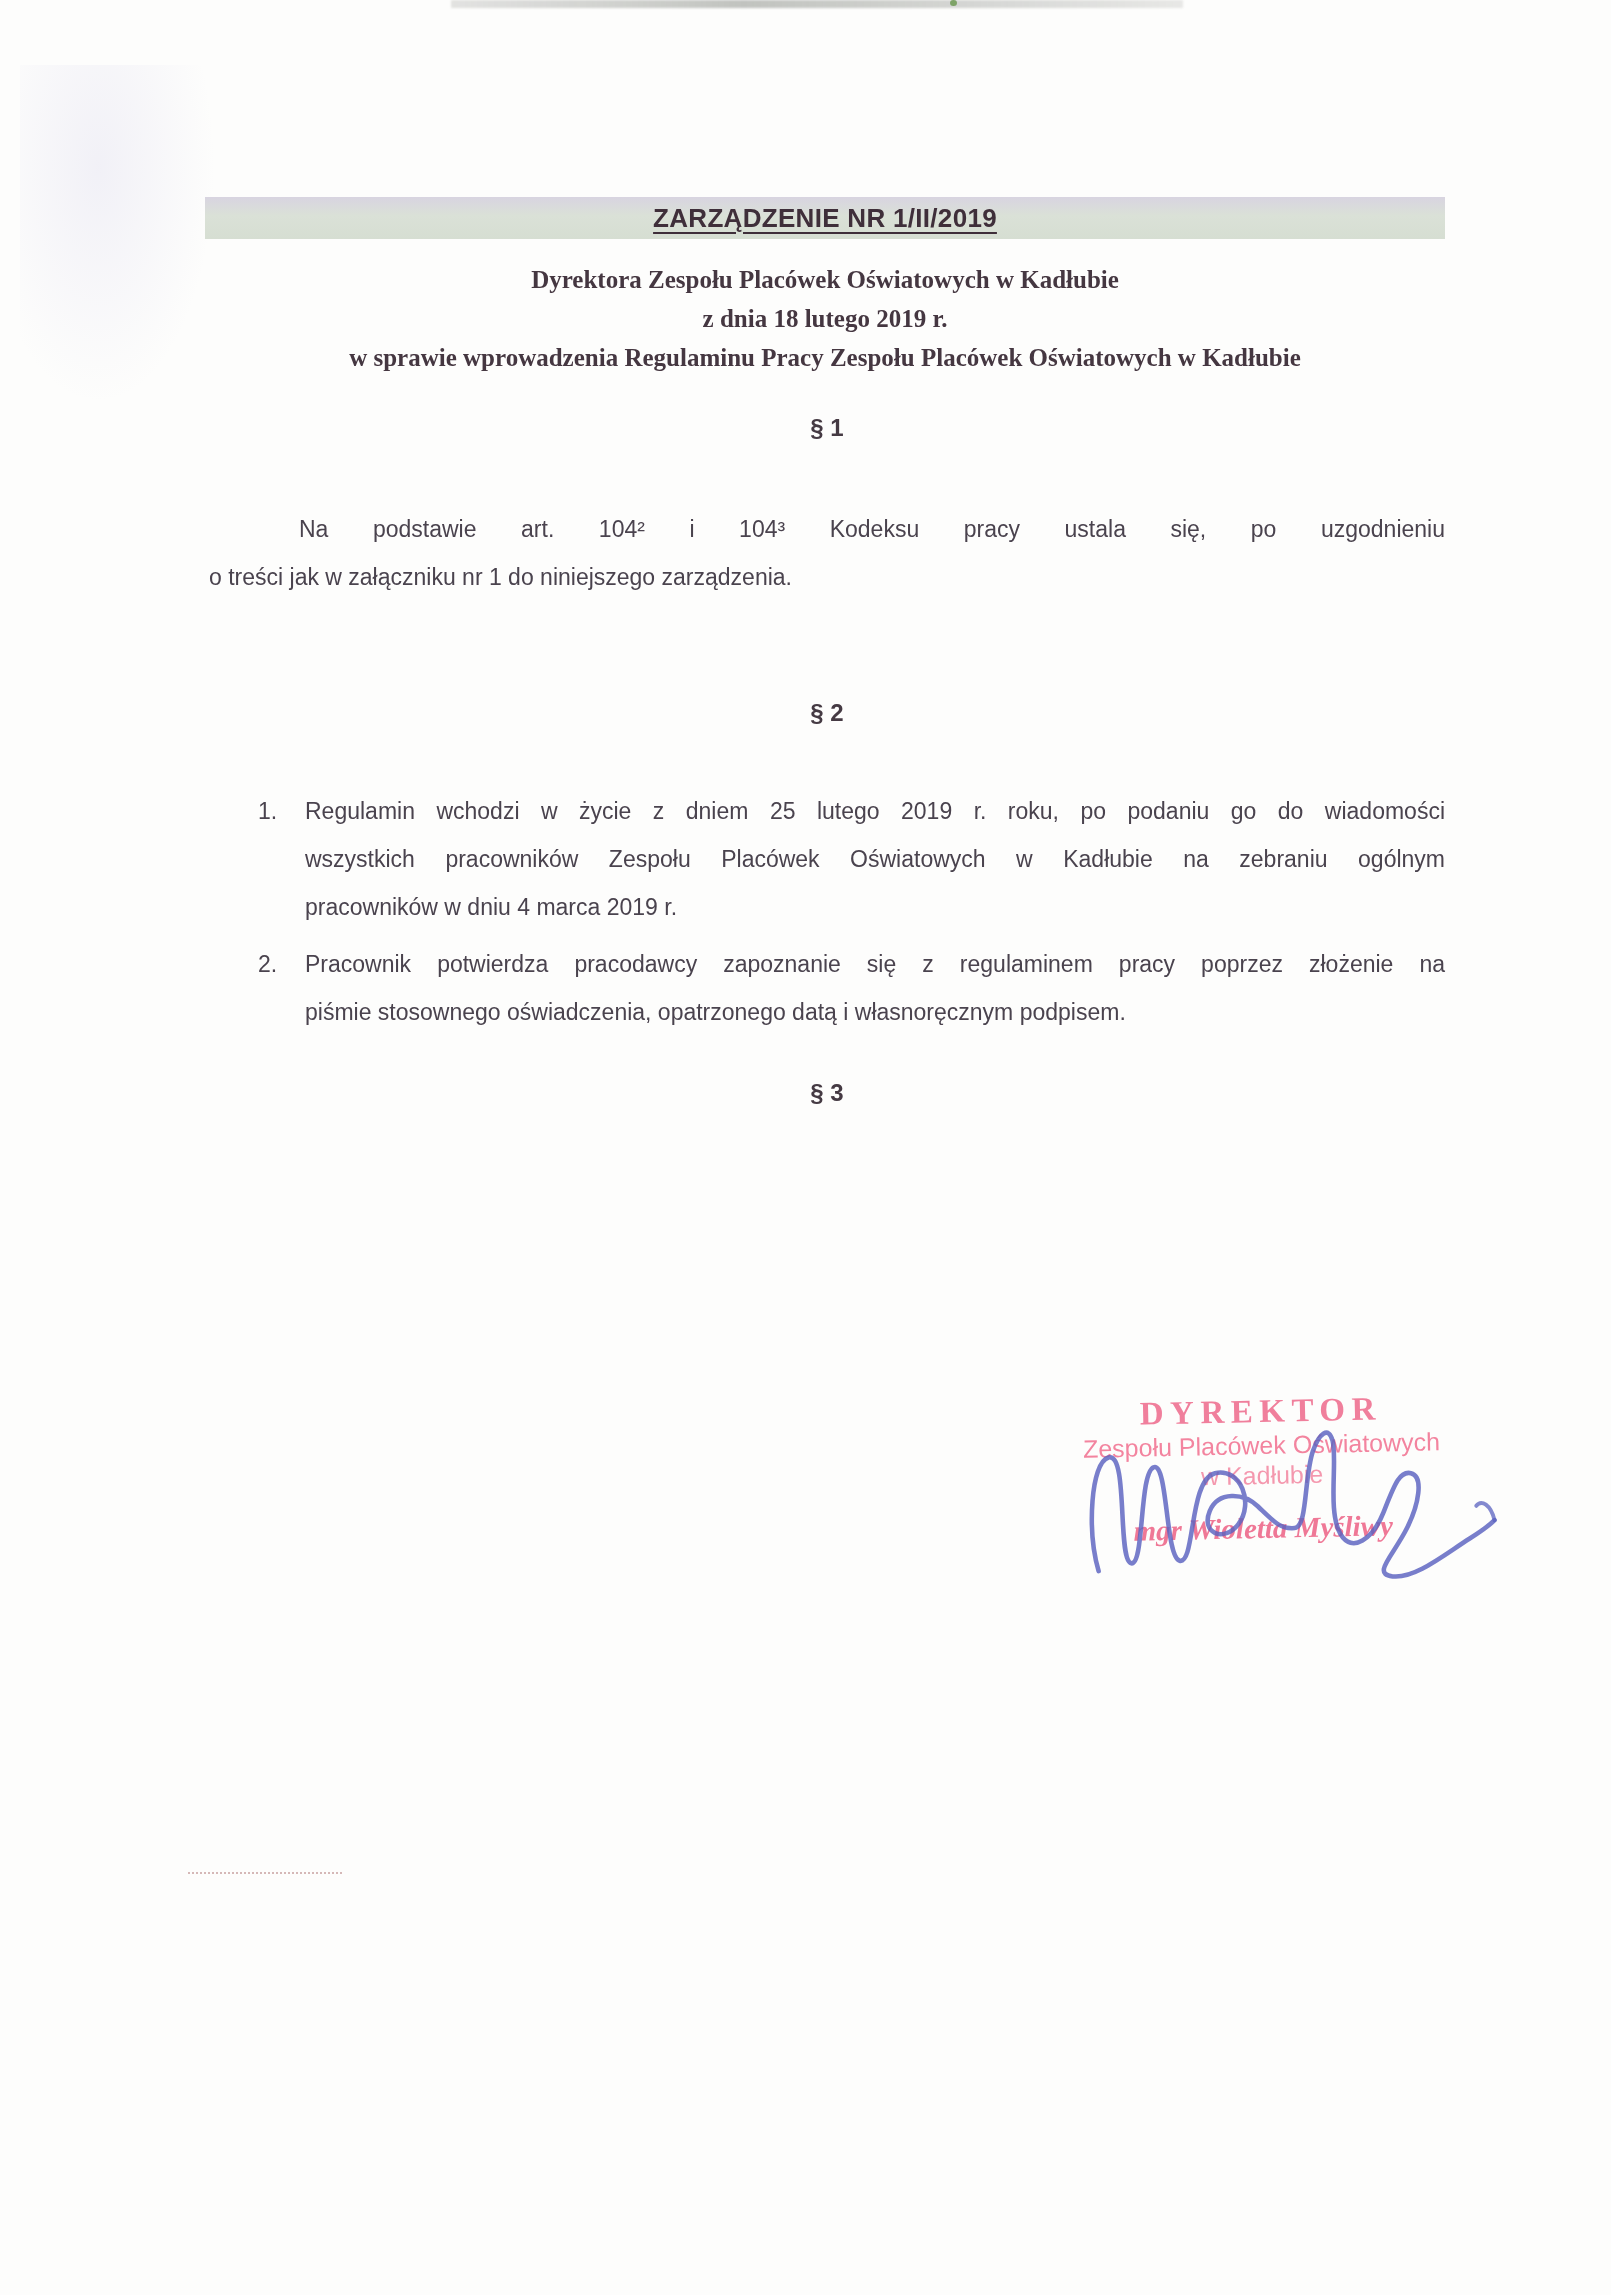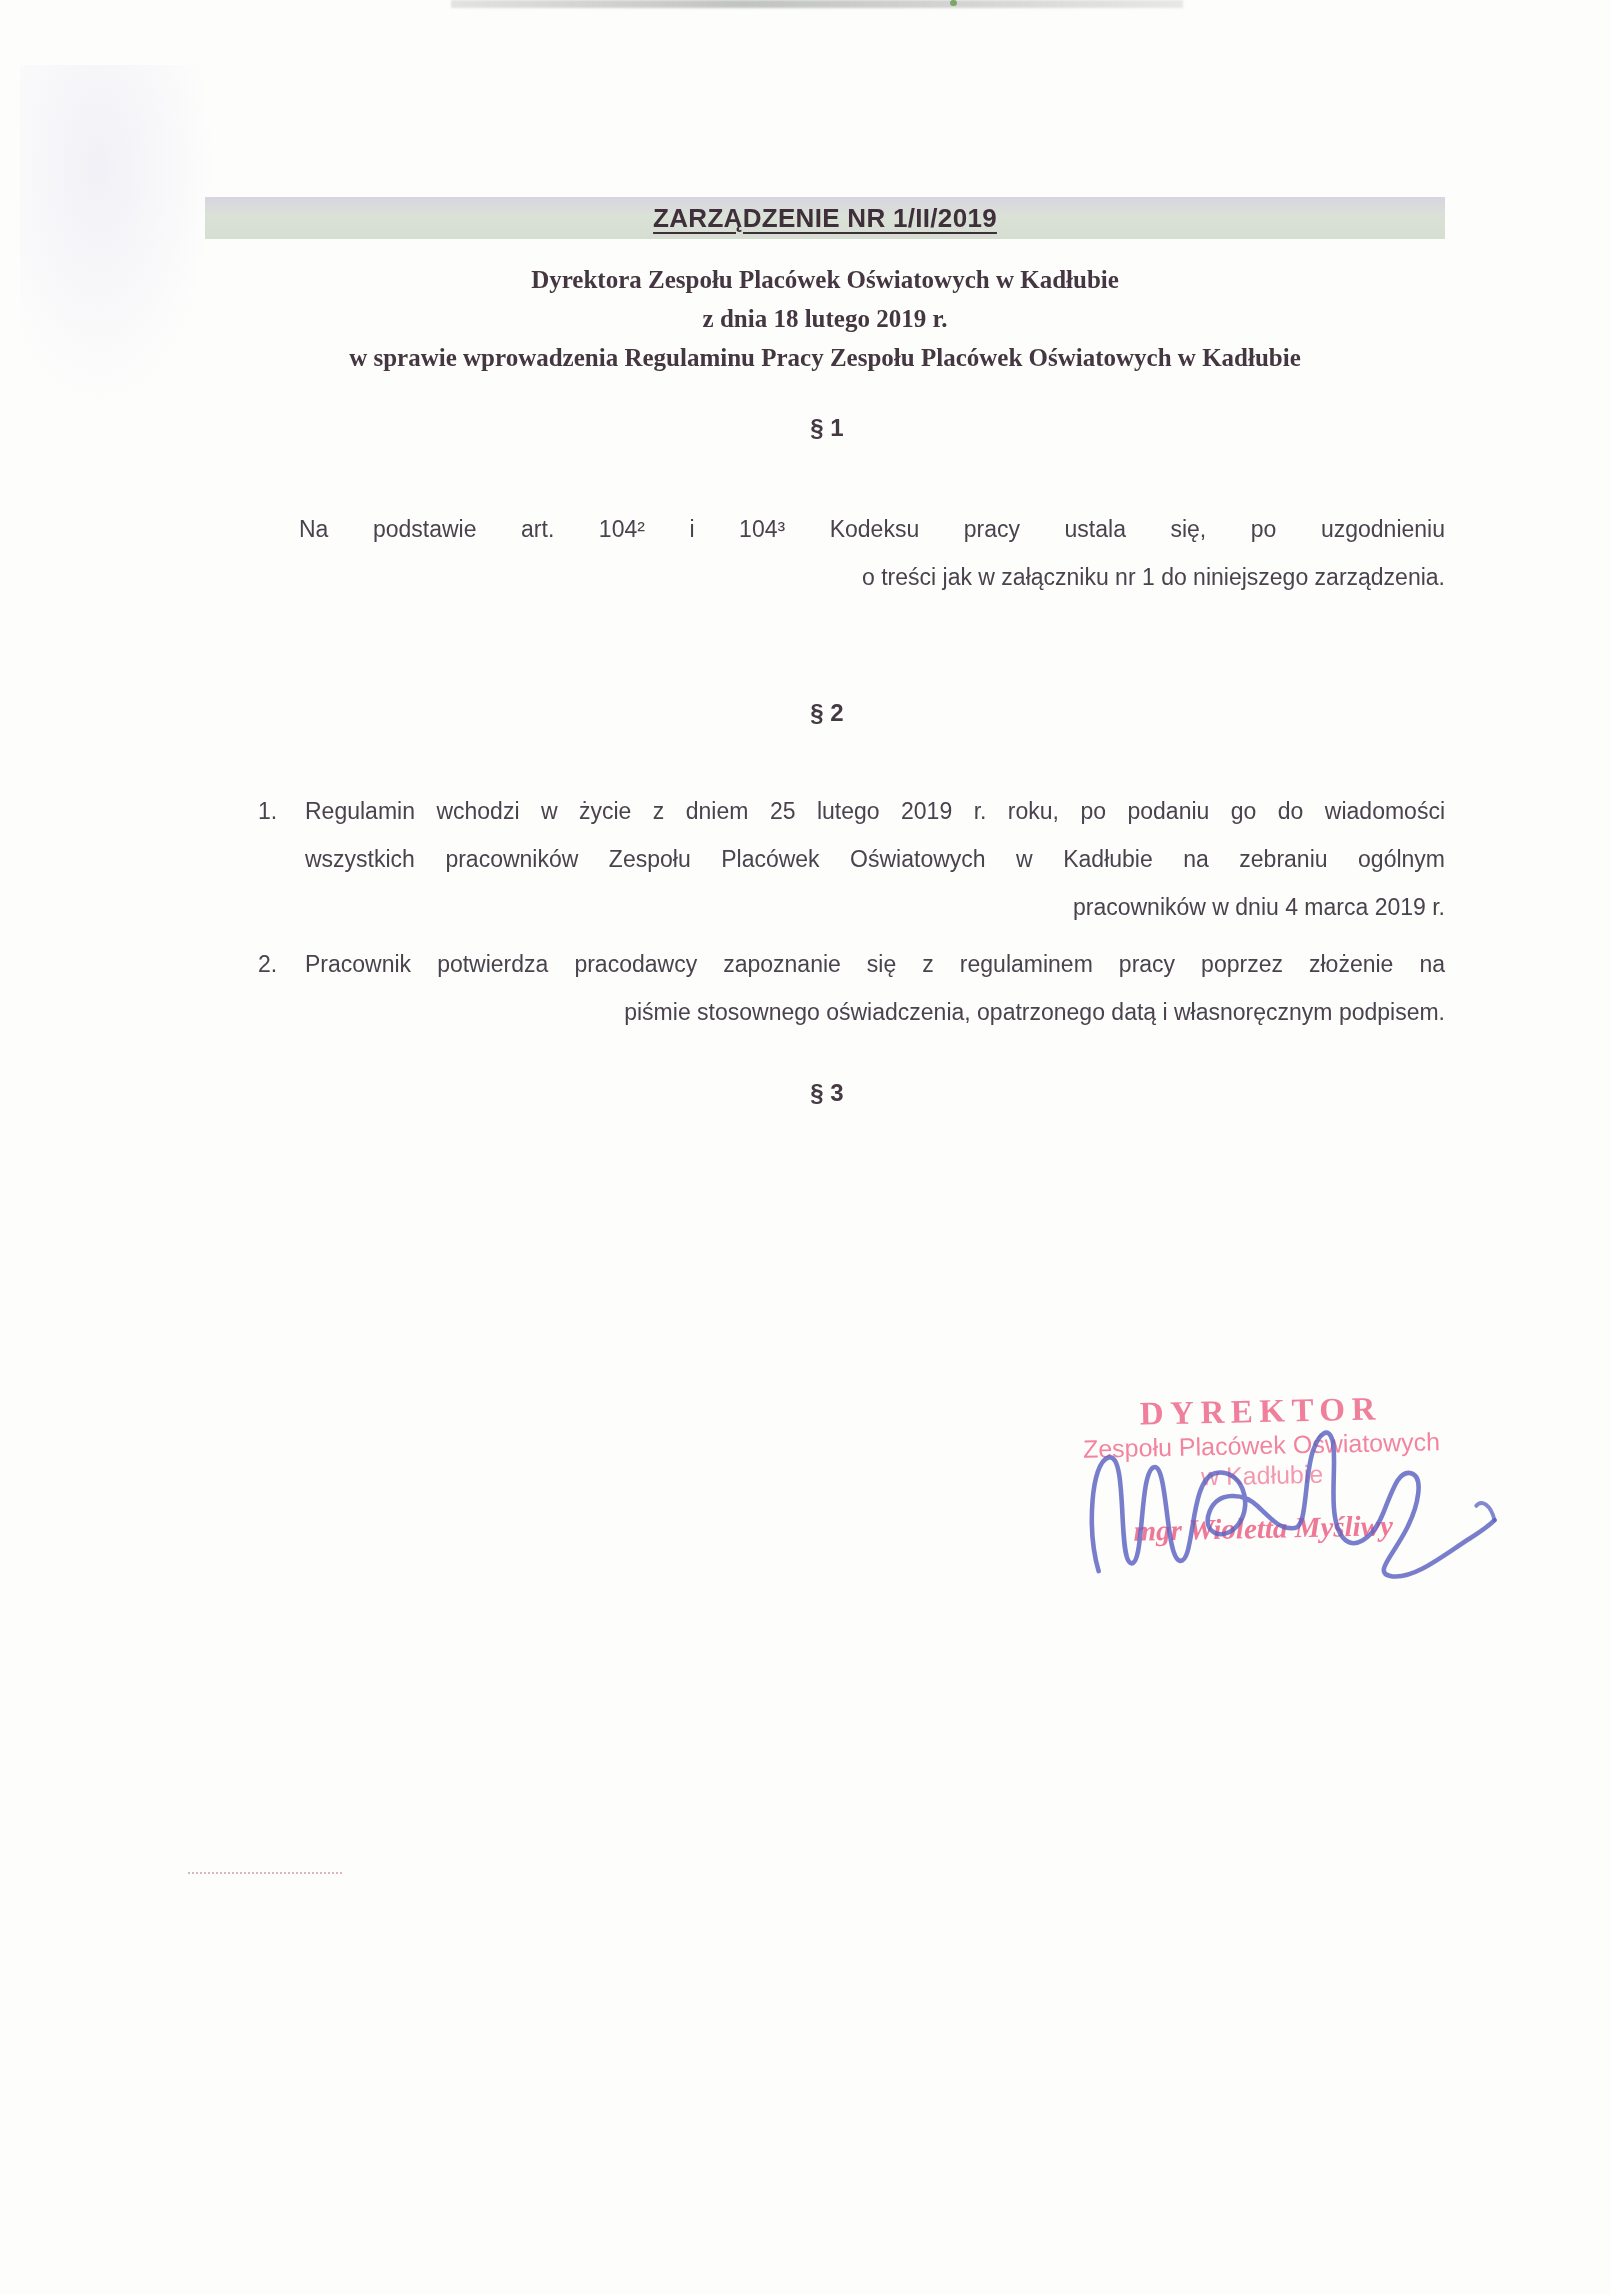--- a/index.html
+++ b/index.html
@@ -50,21 +50,21 @@
     position:absolute;left:209px;width:1236px;
     text-align:center;font-size:24px;font-weight:bold;color:#453a43;line-height:29px;
   }
   #h-s1{top:413px;}
   #h-s2{top:698px;}
   #h-s3{top:1078px;}
   
   .para{position:absolute;left:209px;width:1236px;}
   #para-s1{top:505px;}
   #para-s3{top:1166px;}
-  .bline{font-size:23px;line-height:48px;color:#4a434e;text-align:right;}
+  .bline{font-size:23px;line-height:48px;color:#4a434e;text-align:left;}
   .jl{text-align:justify;text-align-last:justify;}
   .indent{padding-left:90px;}
   
   .num-list{position:absolute;left:258px;top:787px;width:1187px;}
   .num-item{position:relative;padding-left:47px;}
   .num-item + .num-item{margin-top:9.2px;}
   .num-label{
     position:absolute;left:0;top:0;font-size:23px;line-height:48px;color:#4a434e;
   }
   

